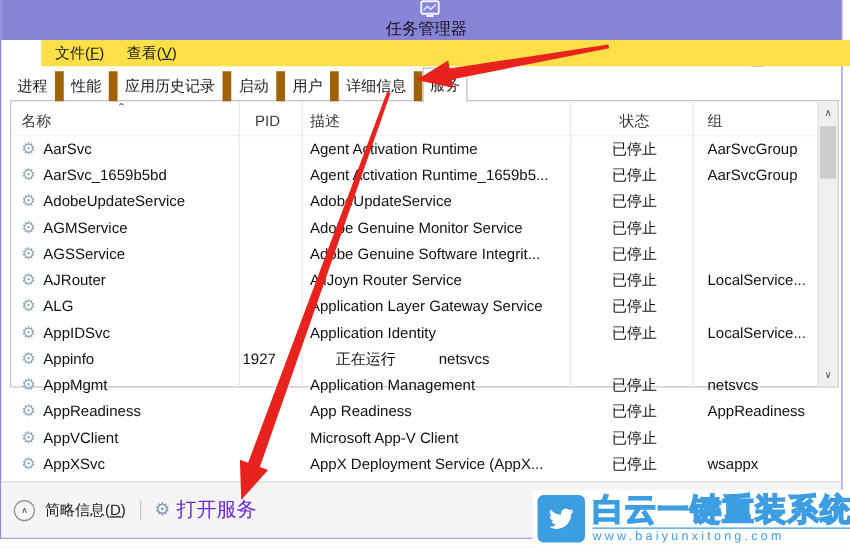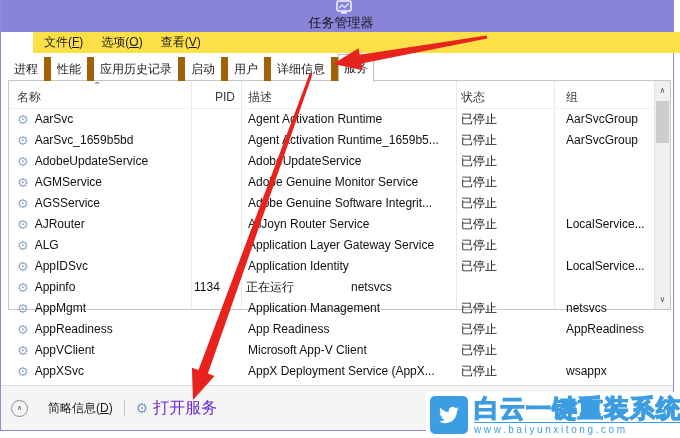--- a/index.html
+++ b/index.html
@@ -38,23 +38,23 @@
   
   .listview { position:absolute; left:7px; top:80px; width:663px; height:230px;
     border:1px solid #c6c6c6; background:#fff; z-index:1; }
   .vsep { position:absolute; top:0; bottom:0; width:1px; background:#e9e9e9; z-index:0; }
   .header-row { position:absolute; left:0; top:0; height:28px; width:645px; display:flex;
     align-items:flex-end; font-size:12px; color:#3c3c3c; border-bottom:1px solid #f2f2f2; }
   .hcell { height:20px; line-height:18px; white-space:nowrap; overflow:hidden; }
   .sort-glyph { position:absolute; left:86px; top:-1px; font-size:13px; color:#666; z-index:2; }
 
   .c-name   { width:182px; padding-left:8px; }
-  .c-pid    { width:50px;  padding-left:24px; }
+  .c-pid    { width:50px;  padding-left:13px; }
   .c-desc   { width:215px; padding-left:7px; }
-  .c-status { width:98px;  padding-left:5px; }
+  .c-status { width:98px;  padding-left:5px;text-align:center; }
   .c-group  { width:100px; padding-left:12px; }
 
   #rows { position:absolute; left:0; top:28px; width:645px; }
   .row { display:flex; height:21px; align-items:center; font-size:12px; color:#111; }
   .cell { white-space:nowrap; overflow:hidden; height:21px; line-height:21px; }
   .row .c-name { display:flex; align-items:center; padding-left:8px; }
   .row .c-pid { padding-left:3px; }
   .gear-glyph { font-size:13px; color:#93abc2; margin-right:6px; line-height:1;
     font-family:"DejaVu Sans",sans-serif; }
 
@@ -65,21 +65,21 @@
     align-items:center; justify-content:center; font-size:8px; color:#505050; }
   .scroll-btn.up { top:0; }
   .scroll-btn.down { bottom:0; }
   .scroll-thumb { position:absolute; left:1px; top:20px; width:13px; height:42px; background:#cdcdcd; }
 
   
   .footer { position:absolute; left:0; bottom:0; width:100%; height:45px; background:#f5f5f6;
     border-top:1px solid #dcdcdc; display:flex; align-items:center; padding-left:10px; }
   .collapse-icon { width:17px; height:17px; border:1px solid #8f8f8f; border-radius:50%;
     display:flex; align-items:center; justify-content:center; font-size:7px; color:#444; }
-  .summary-label { font-size:12px; color:#1a1a1a; margin-left:20px; }
+  .summary-label { font-size:12px; color:#1a1a1a; margin-left:8px; }
   .summary-label u { text-decoration:underline; }
   .vdiv { width:1px; height:16px; background:#c9c9c9; margin:0 11px; }
   .open-services { display:flex; align-items:center; }
   .open-services .gear-glyph { color:#7d9ab8; font-size:14px; margin-right:5px; }
   .link-text { font-size:16px; color:#6d28d9; }
 
   
   .arrows { position:absolute; left:0; top:0; width:680px; height:438px; z-index:50; pointer-events:none; }
 
   
@@ -115,21 +115,20 @@
             <span class="glyph-max"></span>
           </div>
         <div class="wbtn">
             <span class="glyph-close">×</span>
           </div>
       </div>
     </div>
 
     <div class="menubar">
       <span class="menu-item">文件(<u>F</u>)</span>
-      <span class="menu-item">选项(<u>O</u>)</span>
       <span class="menu-item">查看(<u>V</u>)</span>
     </div>
 
     <div class="tabbar">
       <span class="tab">进程</span>
       <span class="tab">性能</span>
       <span class="tab">应用历史记录</span>
       <span class="tab">启动</span>
       <span class="tab">用户</span>
       <span class="tab">详细信息</span>
@@ -238,21 +237,21 @@
     <div class="cell c-desc">Application Identity</div>
     <div class="cell c-status">已停止</div>
     <div class="cell c-group">LocalService...</div>
   </div>
 
   <div class="row">
     <div class="cell c-name">
               <span class="gear-glyph">⚙</span>
               <span>Appinfo</span>
             </div>
-    <div class="cell c-pid">1134</div>
+    <div class="cell c-pid">1927</div>
     <div class="cell c-status">正在运行</div>
     <div class="cell c-group">netsvcs</div>
   </div>
 
   <div class="row">
     <div class="cell c-name">
               <span class="gear-glyph">⚙</span>
               <span>AppMgmt</span>
             </div>
     <div class="cell c-pid"></div>

